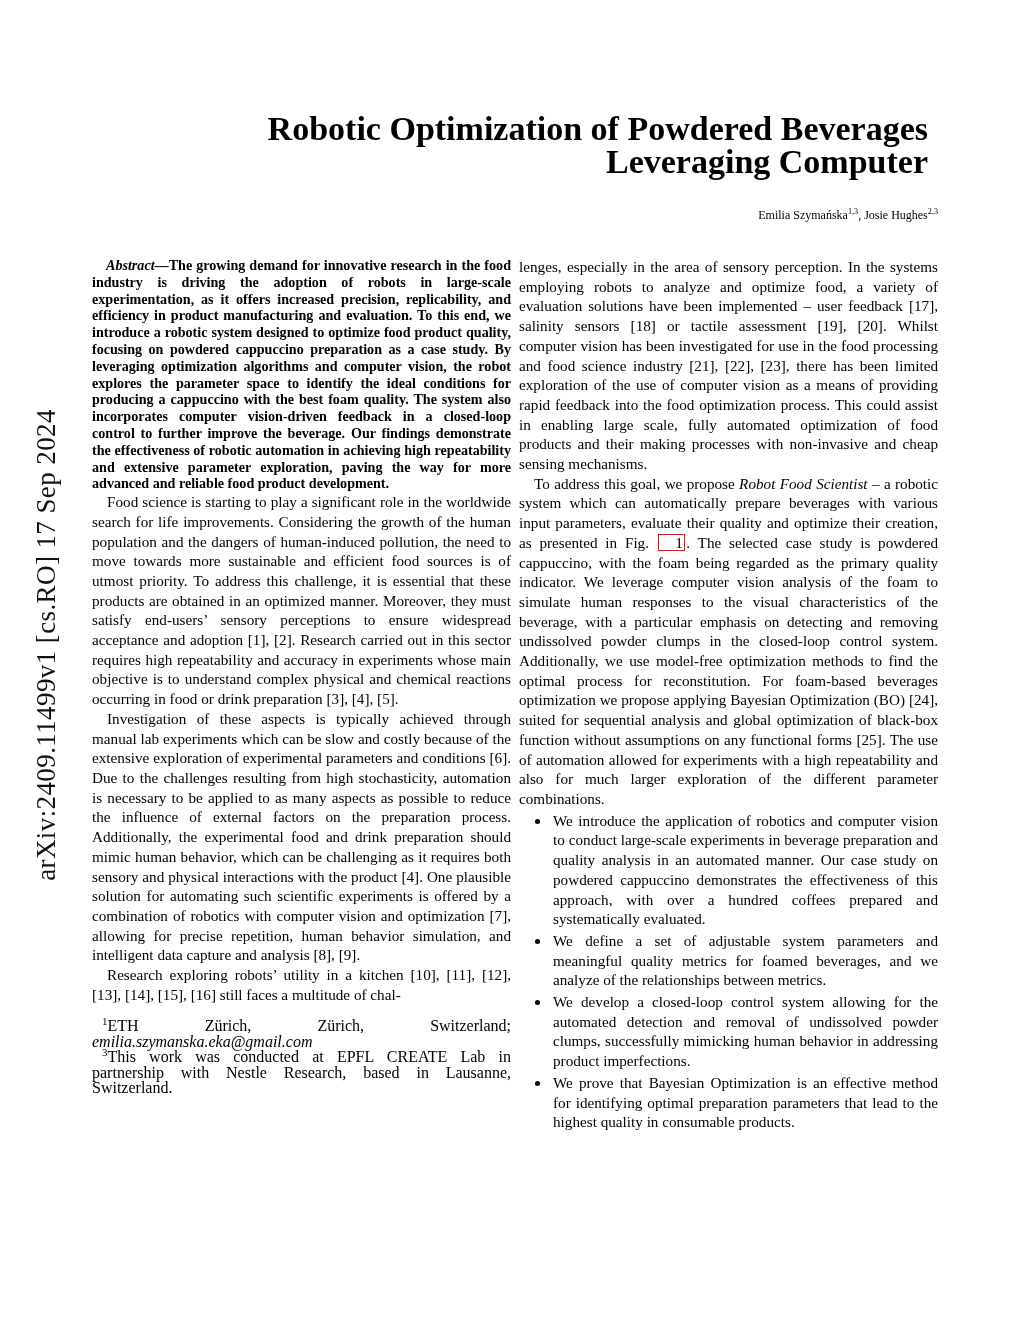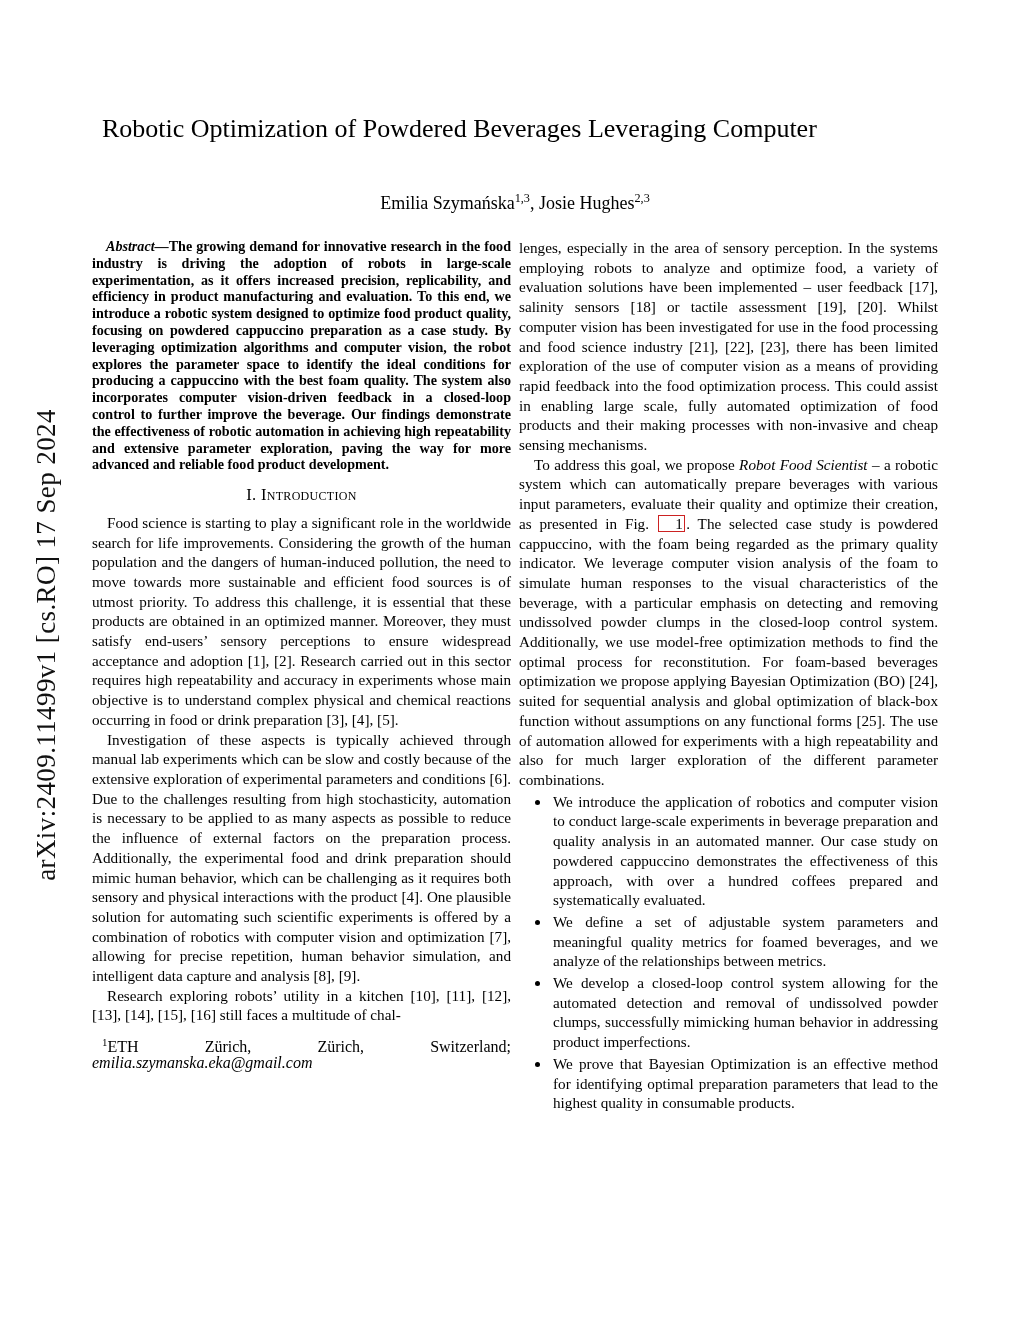--- a/index.html
+++ b/index.html
@@ -17,36 +17,36 @@
     position:absolute;
     top:645px; left:46px;
     transform:translate(-50%,-50%) rotate(-90deg);
     transform-origin:center center;
     white-space:nowrap;
     font-size:27px;
     letter-spacing:0.4px;
     color:#111;
   }
   .title {
-    text-align:left;
-    font-size:26px;
-    font-weight:normal;
+    text-align:right;
+    font-size:34px;
+    font-weight:bold;
     line-height:33px;
     margin:0 10px;
   }
   .authors {
-    text-align:center;
-    margin-top:48px;
-    font-size:18px;
+    text-align:right;
+    margin-top:30px;
+    font-size:12px;
   }
   sup { font-size:68%; line-height:0; vertical-align:super; }
   .columns {
     display:flex;
     gap:8px;
-    margin-top:24px;
+    margin-top:34px;
   }
   .col {
     flex:1 1 0;
     min-width:0;
     font-size:15.2px;
     line-height:19.7px;
     text-align:justify;
   }
   .abstract-p {
     margin:0;
@@ -99,28 +99,28 @@
   </div>
 
   <div class="authors"><span>Emilia Szymańska</span><sup>1,3</sup><span>, </span><span>Josie Hughes</span><sup>2,3</sup></div>
 
   <div class="columns">
 
     <div class="col">
 
       <p class="abstract-p"><span class="abstract-lead">Abstract</span><span>—</span><span>The growing demand for innovative research in the food industry is driving the adoption of robots in large-scale experimentation, as it offers increased precision, replicability, and efficiency in product manufacturing and evaluation. To this end, we introduce a robotic system designed to optimize food product quality, focusing on powdered cappuccino preparation as a case study. By leveraging optimization algorithms and computer vision, the robot explores the parameter space to identify the ideal conditions for producing a cappuccino with the best foam quality. The system also incorporates computer vision-driven feedback in a closed-loop control to further improve the beverage. Our findings demonstrate the effectiveness of robotic automation in achieving high repeatability and extensive parameter exploration, paving the way for more advanced and reliable food product development.</span></p>
 
-      <div class="section-heading">I. Introduction</div>
 
       <p class="body-p">Food science is starting to play a significant role in the worldwide search for life improvements. Considering the growth of the human population and the dangers of human-induced pollution, the need to move towards more sustainable and efficient food sources is of utmost priority. To address this challenge, it is essential that these products are obtained in an optimized manner. Moreover, they must satisfy end-users’ sensory perceptions to ensure widespread acceptance and adoption [1], [2]. Research carried out in this sector requires high repeatability and accuracy in experiments whose main objective is to understand complex physical and chemical reactions occurring in food or drink preparation [3], [4], [5].</p>
       <p class="body-p">Investigation of these aspects is typically achieved through manual lab experiments which can be slow and costly because of the extensive exploration of experimental parameters and conditions [6]. Due to the challenges resulting from high stochasticity, automation is necessary to be applied to as many aspects as possible to reduce the influence of external factors on the preparation process. Additionally, the experimental food and drink preparation should mimic human behavior, which can be challenging as it requires both sensory and physical interactions with the product [4]. One plausible solution for automating such scientific experiments is offered by a combination of robotics with computer vision and optimization [7], allowing for precise repetition, human behavior simulation, and intelligent data capture and analysis [8], [9].</p>
       <p class="body-p">Research exploring robots’ utility in a kitchen [10], [11], [12], [13], [14], [15], [16] still faces a multitude of chal-</p>
 
       <div class="footnotes">
         <p><sup>1</sup><span>ETH Zürich, Zürich, Switzerland; </span><span class="email">emilia.szymanska.eka@gmail.com</span></p>
+        <p><sup>3</sup><span>This work was conducted at EPFL CREATE Lab in partnership with Nestle Research, based in Lausanne, Switzerland.</span></p>
       </div>
 
     </div>
 
     <div class="col">
 
       <p class="body-p" style="text-indent:0;">lenges, especially in the area of sensory perception. In the systems employing robots to analyze and optimize food, a variety of evaluation solutions have been implemented – user feedback [17], salinity sensors [18] or tactile assessment [19], [20]. Whilst computer vision has been investigated for use in the food processing and food science industry [21], [22], [23], there has been limited exploration of the use of computer vision as a means of providing rapid feedback into the food optimization process. This could assist in enabling large scale, fully automated optimization of food products and their making processes with non-invasive and cheap sensing mechanisms.</p>
 
       <p class="body-p"><span>To address this goal, we propose </span><span class="italic">Robot Food Scientist</span><span> – a robotic system which can automatically prepare beverages with various input parameters, evaluate their quality and optimize their creation, as presented in Fig. </span><span class="figref">1</span><span>. The selected case study is powdered cappuccino, with the foam being regarded as the primary quality indicator. We leverage computer vision analysis of the foam to simulate human responses to the visual characteristics of the beverage, with a particular emphasis on detecting and removing undissolved powder clumps in the closed-loop control system. Additionally, we use model-free optimization methods to find the optimal process for reconstitution. For foam-based beverages optimization we propose applying Bayesian Optimization (BO) [24], suited for sequential analysis and global optimization of black-box function without assumptions on any functional forms [25]. The use of automation allowed for experiments with a high repeatability and also for much larger exploration of the different parameter combinations.</span></p>
 

